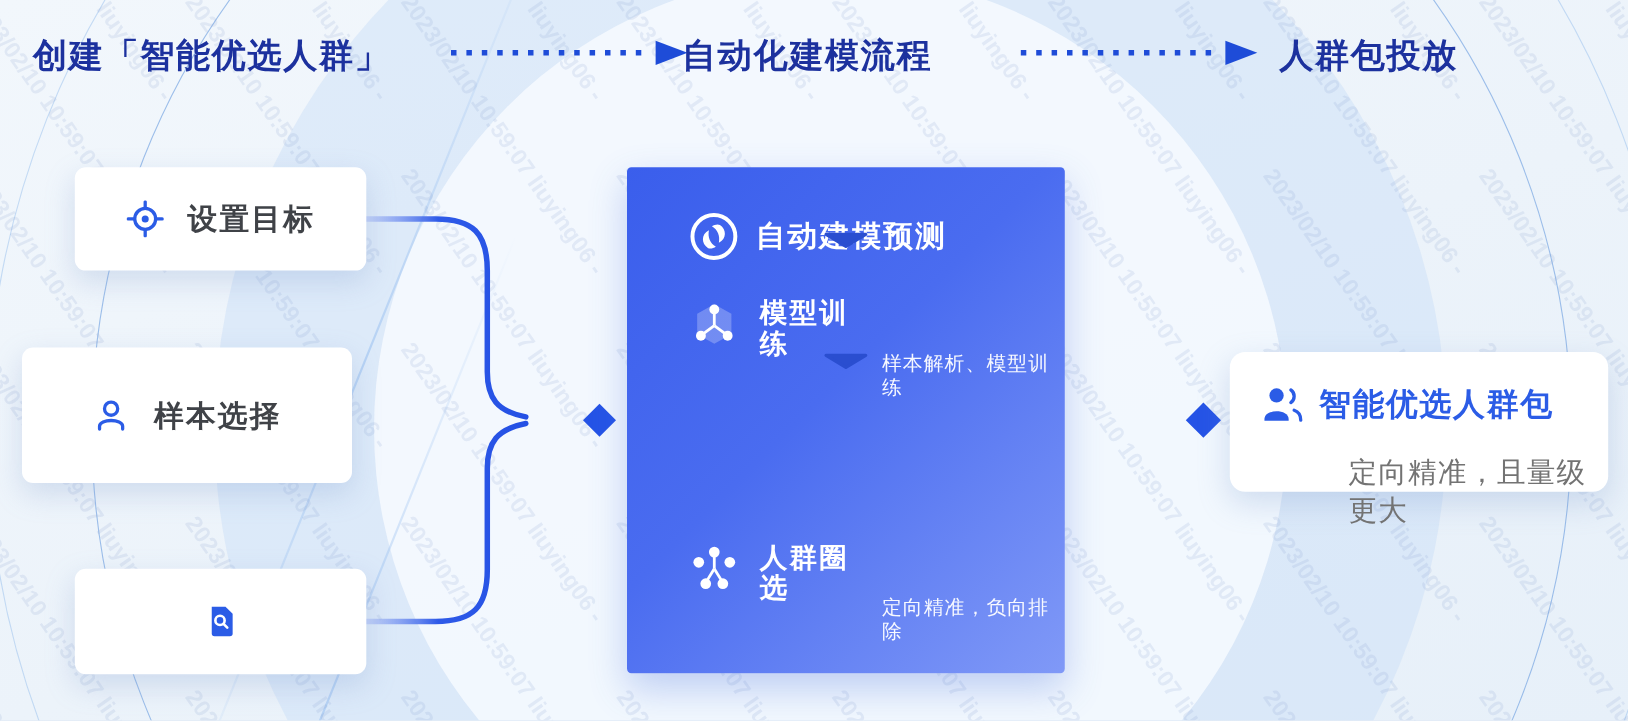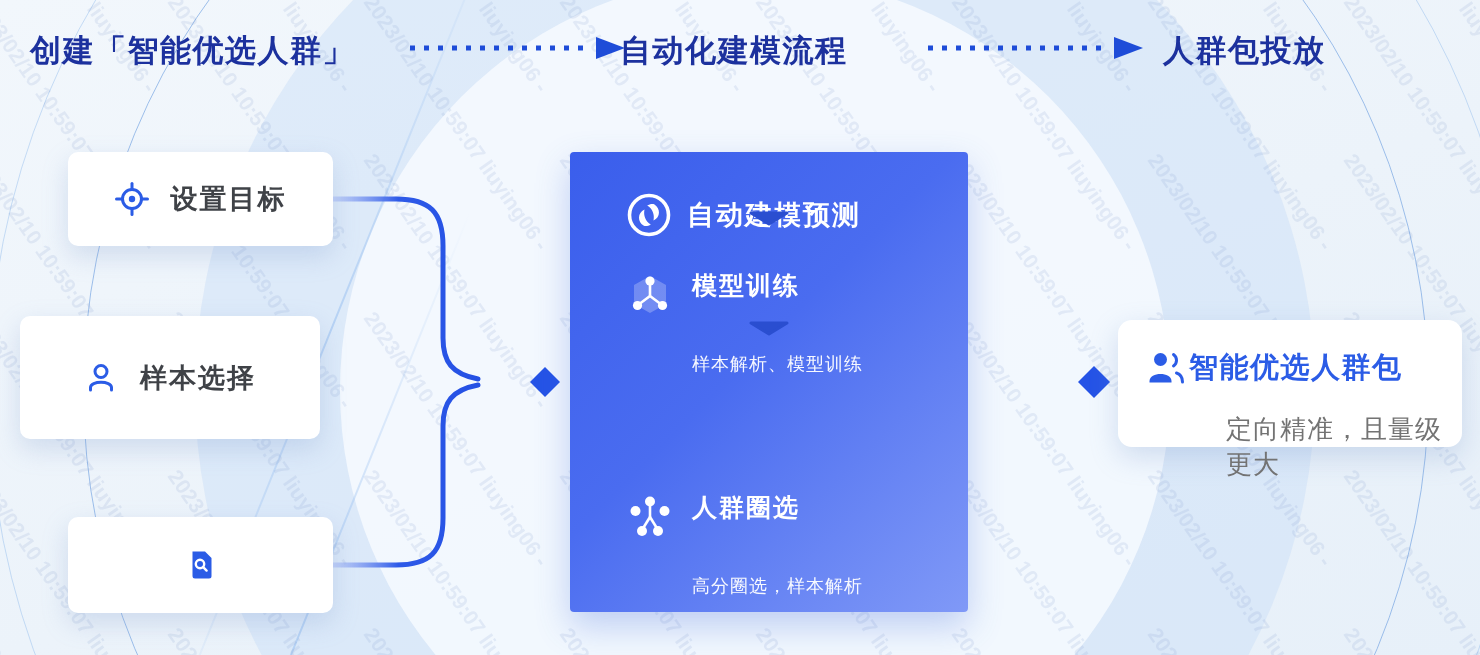--- a/index.html
+++ b/index.html
@@ -50,32 +50,32 @@
     position:absolute;left:570px;top:152px;width:398px;height:460px;z-index:3;
     background:linear-gradient(135deg,#3a5eec 0%,#4a6cf0 45%,#8099f7 100%);
     border-radius:4px;box-shadow:0 14px 34px rgba(70,110,220,0.30);
   }
   .model-head{position:absolute;left:56px;top:40px;display:flex;align-items:center;gap:15px;}
   .model-title{font-size:27px;font-weight:700;color:#ffffff;letter-spacing:2px;}
   .model-step{position:absolute;left:56px;display:flex;align-items:flex-start;gap:18px;}
   .ms-1{top:119px;}
   .ms-2{top:231px;}
   .ms-3{top:341px;}
-  .step-text{display:flex;flex-direction:column;gap:6px;}
+  .step-text{display:flex;flex-direction:row;gap:6px;}
   .step-title{font-size:25px;font-weight:700;color:#ffffff;letter-spacing:2px;line-height:28px;}
   .step-desc{font-size:18px;color:rgba(255,255,255,0.95);letter-spacing:1px;line-height:22px;margin-top:48px;}
   .chevron{position:absolute;left:747px;z-index:4;}
   .ch-1{top:211px;}
   .ch-2{top:321px;}
   
   .output-card{
     position:absolute;left:1118px;top:320px;width:344px;height:127px;z-index:3;
     background:#ffffff;border-radius:14px;box-shadow:0 10px 28px rgba(125,155,205,0.30);
   }
-  .out-row{position:absolute;left:29px;top:28px;display:flex;align-items:center;gap:4px;}
+  .out-row{position:absolute;left:29px;top:28px;display:flex;align-items:center;gap:14px;}
   .out-title{font-size:29px;font-weight:700;color:#2b5ce6;letter-spacing:1.5px;}
   .out-desc{position:absolute;left:108px;top:92px;font-size:26px;color:#737373;letter-spacing:1px;}
 </style>
 </head>
 <body>
 
 <div class="canvas">
 
   <div class="bg-circle c-fill-outer"></div>
   <div class="bg-circle c-fill-inner"></div>
@@ -223,21 +223,21 @@
         <line x1="24" y1="24" x2="16" y2="37" stroke="#ffffff" stroke-width="2.6"></line>
         <line x1="24" y1="24" x2="32" y2="37" stroke="#ffffff" stroke-width="2.6"></line>
         <circle cx="24" cy="8.5" r="5" fill="#ffffff"></circle>
         <circle cx="9.5" cy="18" r="5" fill="#ffffff"></circle>
         <circle cx="38.5" cy="18" r="5" fill="#ffffff"></circle>
         <circle cx="16" cy="38" r="5" fill="#ffffff"></circle>
         <circle cx="32" cy="38" r="5" fill="#ffffff"></circle>
       </svg>
       <div class="step-text">
         <span class="step-title">人群圈选</span>
-        <span class="step-desc">高分圈选，样本解析</span>
+        <span class="step-desc">定向精准，负向排除</span>
       </div>
     </div>
   </div>
 
   <svg class="chevron ch-1" width="44" height="16" viewBox="0 0 44 16">
     <path d="M4 2 L40 2 L22 13 Z" fill="#2a4ed0" stroke="#2a4ed0" stroke-width="3" stroke-linejoin="round"></path>
   </svg>
   <svg class="chevron ch-2" width="44" height="16" viewBox="0 0 44 16">
     <path d="M4 2 L40 2 L22 13 Z" fill="#2a4ed0" stroke="#2a4ed0" stroke-width="3" stroke-linejoin="round"></path>
   </svg>

